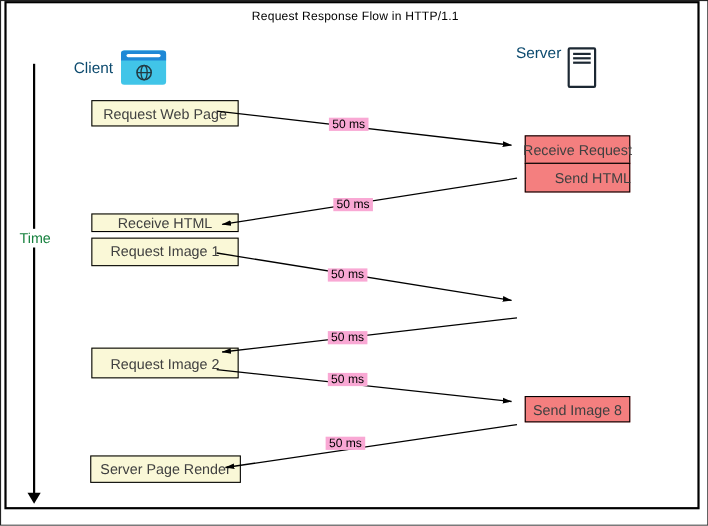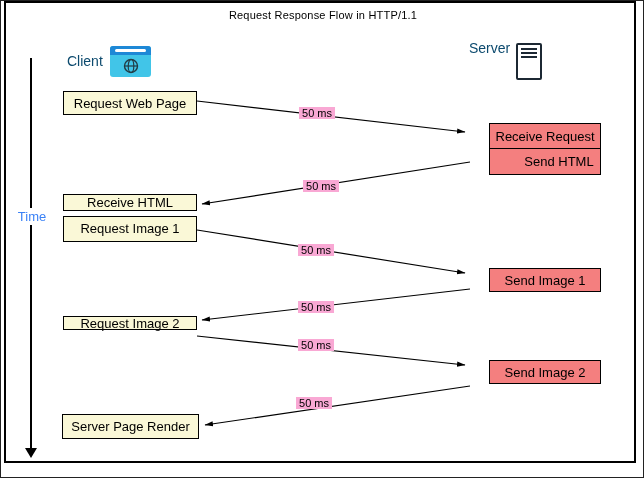--- a/index.html
+++ b/index.html
@@ -28,27 +28,27 @@
   .server-icon { position:absolute; left:515px; top:42px; width:26px; height:37px;
     background:#fff; border:2px solid #1c2833; border-radius:2px; box-sizing:border-box; }
   .server-icon .srv-line { height:2px; background:#1c2833; margin:0 3px; }
   .server-icon .srv-line:nth-child(1){ margin-top:3px; }
   .server-icon .srv-line + .srv-line { margin-top:2px; }
   
   .time-line { position:absolute; left:29px; top:57px; width:2px; height:391px; background:#000; }
   .time-arrowhead { position:absolute; left:24px; top:447px; width:0; height:0;
     border-left:6px solid transparent; border-right:6px solid transparent; border-top:10px solid #000; }
   .time-label { position:absolute; left:31px; top:207px; transform:translateX(-50%);
-    background:#fff; padding:1px 3px; font-size:13px; color:#3b82f6; }
+    background:#fff; padding:1px 3px; font-size:13px; color:#15803d; }
   
   .box { position:absolute; box-sizing:border-box; border:1.5px solid #000;
     display:flex; align-items:center; justify-content:center;
-    font-size:13px; color:#000000; white-space:nowrap; }
+    font-size:13px; color:#404040; white-space:nowrap;margin-left:20px; }
   .cbox { left:62px; width:134px; background:var(--client-box-fill,#FAF8D7); }
-  .sbox { left:488px; width:112px; background:var(--server-box-fill,#F47F7F); }
+  .sbox { left:456px; width:96px; background:var(--server-box-fill,#F47F7F); }
   
   #arrows { position:absolute; left:0; top:0; width:644px; height:478px; pointer-events:none; }
   #arrows line { stroke:var(--line,#000); stroke-width:1.2; }
   .ms-label { position:absolute; transform:translate(-50%,-50%); background:#f9a8d4;
     padding:0 3px; font-size:11px; color:#000; }
 </style>
 </head>
 <body>
 
 <div id="page">
@@ -74,27 +74,26 @@
     <div class="srv-line"></div>
   </div>
 
   <div class="time-line"></div>
   <div class="time-arrowhead"></div>
   <div class="time-label">Time</div>
 
   <div class="box cbox" style="top:90px; height:24px;">Request Web Page</div>
   <div class="box cbox" style="top:193px; height:17px;">Receive HTML</div>
   <div class="box cbox" style="top:214.5px; height:26px;">Request Image 1</div>
-  <div class="box cbox" style="top:315px; height:14px;">Request Image 2</div>
+  <div class="box cbox" style="top:315px; height:28px;">Request Image 2</div>
   <div class="box cbox" style="top:413px; height:25px; left:61px; width:137px;">Server Page Render</div>
 
   <div class="box sbox" style="top:122px; height:26px;">Receive Request</div>
   <div class="box sbox" style="top:146.5px; height:27.5px;padding-left:28px;">Send HTML</div>
-  <div class="box sbox" style="top:267px; height:24px;">Send Image 1</div>
-  <div class="box sbox" style="top:359px; height:24px;">Send Image 2</div>
+  <div class="box sbox" style="top:359px; height:24px;">Send Image 8</div>
 
   <svg id="arrows" viewBox="0 0 644 478">
     <defs>
       <marker id="ah" markerWidth="9" markerHeight="7" refX="8" refY="3" orient="auto" markerUnits="userSpaceOnUse">
         <path d="M0,0.4 L8.5,3 L0,5.6 z" fill="#000"></path>
       </marker>
     </defs>
     <line x1="196" y1="100" x2="464" y2="131" marker-end="url(#ah)"></line>
     <line x1="469" y1="161" x2="201" y2="203" marker-end="url(#ah)"></line>
     <line x1="196" y1="229" x2="464" y2="272" marker-end="url(#ah)"></line>

